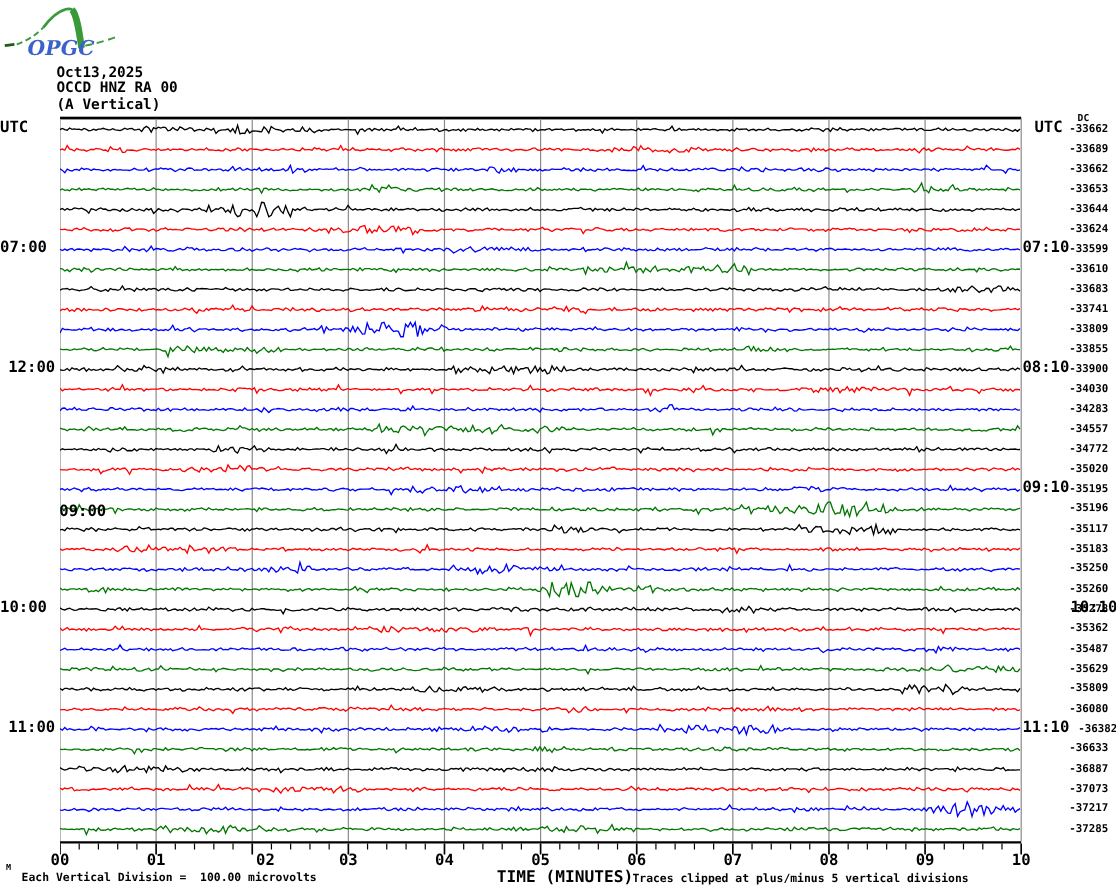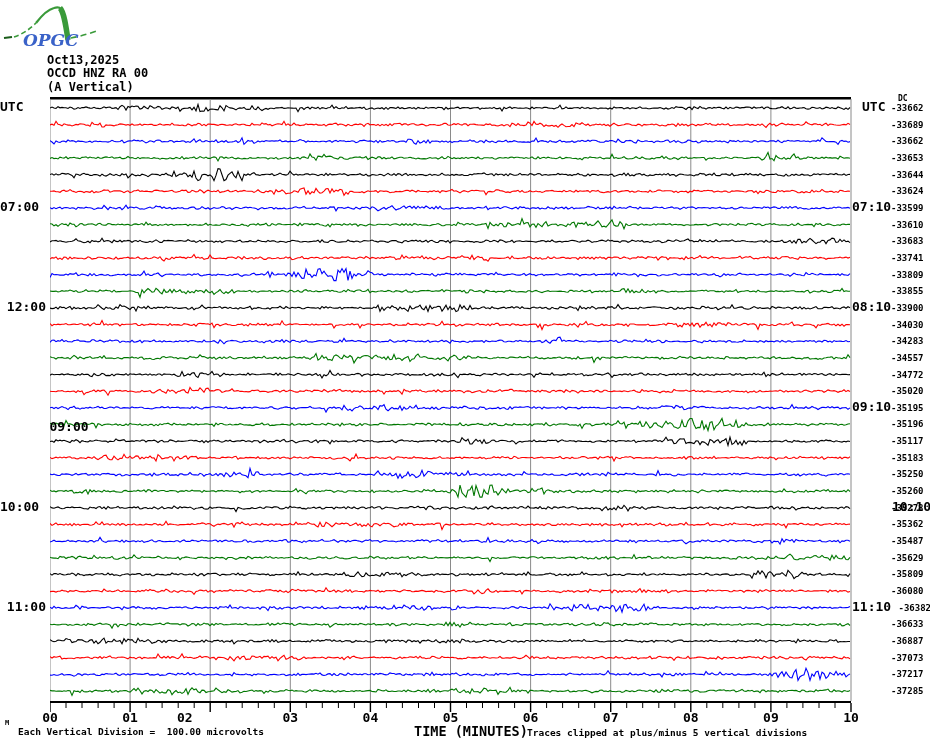--- a/index.html
+++ b/index.html
@@ -192,21 +192,21 @@
       <div class="abs dcv" style="left: 891px; top: 602.71px; width: 40px; text-align: right;">-36382</div>
       <div class="abs dcv" style="left: 891px; top: 619.367px; width: 40px; text-align: left;">-36633</div>
       <div class="abs dcv" style="left: 891px; top: 636.024px; width: 40px; text-align: left;">-36887</div>
       <div class="abs dcv" style="left: 891px; top: 652.681px; width: 40px; text-align: left;">-37073</div>
       <div class="abs dcv" style="left: 891px; top: 669.338px; width: 40px; text-align: left;">-37217</div>
       <div class="abs dcv" style="left: 891px; top: 685.995px; width: 40px; text-align: left;">-37285</div>
     </div>
   <div id="x-labels">
       <div class="abs xlab" style="left: 30px; top: 710px; width: 40px; text-align: center;">00</div>
       <div class="abs xlab" style="left: 110.1px; top: 710px; width: 40px; text-align: center;">01</div>
-      <div class="abs xlab" style="left: 177px; top: 710px; width: 40px; text-align: left;">02</div>
+      <div class="abs xlab" style="left: 189px; top: 710px; width: 40px; text-align: right;">02</div>
       <div class="abs xlab" style="left: 270.3px; top: 710px; width: 40px; text-align: center;">03</div>
       <div class="abs xlab" style="left: 350.4px; top: 710px; width: 40px; text-align: center;">04</div>
       <div class="abs xlab" style="left: 430.5px; top: 710px; width: 40px; text-align: center;">05</div>
       <div class="abs xlab" style="left: 510.6px; top: 710px; width: 40px; text-align: center;">06</div>
       <div class="abs xlab" style="left: 590.7px; top: 710px; width: 40px; text-align: center;">07</div>
       <div class="abs xlab" style="left: 670.8px; top: 710px; width: 40px; text-align: center;">08</div>
       <div class="abs xlab" style="left: 750.9px; top: 710px; width: 40px; text-align: center;">09</div>
       <div class="abs xlab" style="left: 831px; top: 710px; width: 40px; text-align: center;">10</div>
     </div>
 

